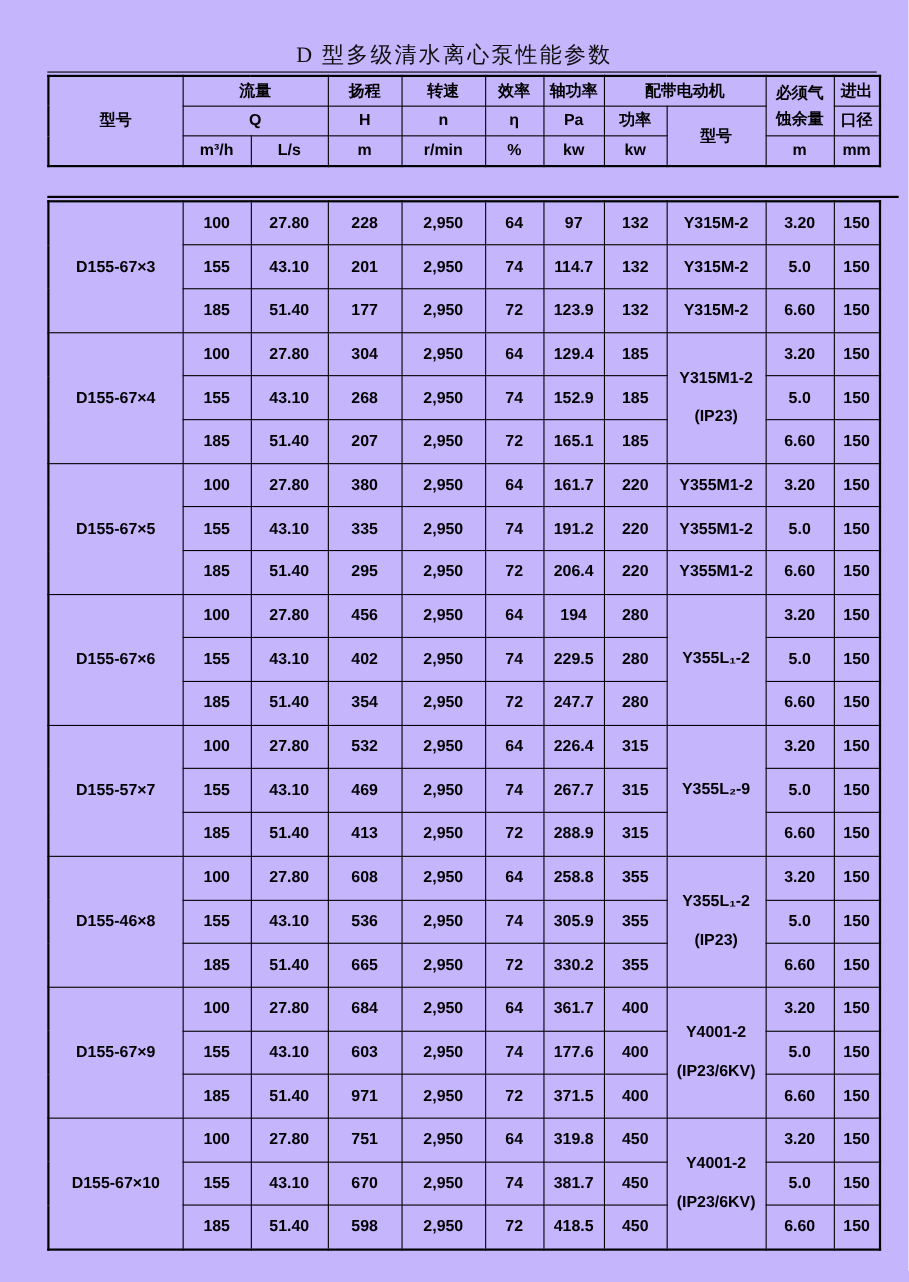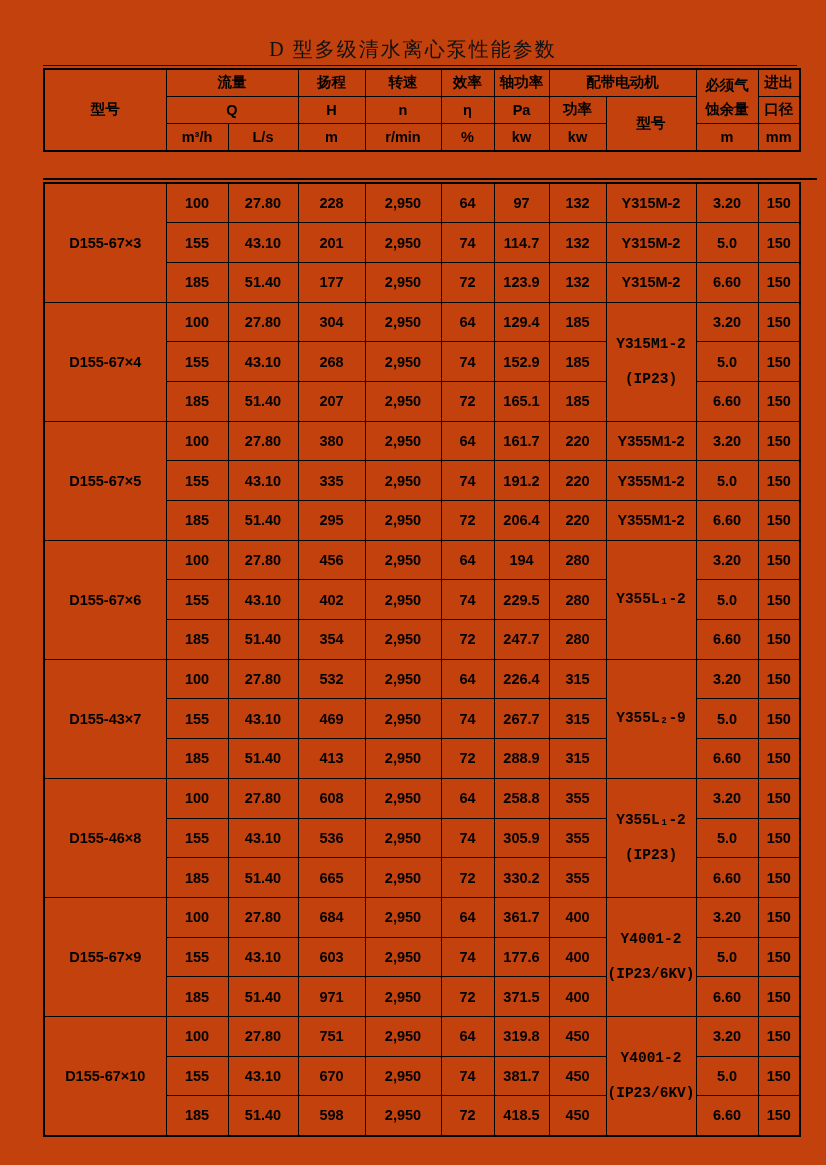--- a/index.html
+++ b/index.html
@@ -1,17 +1,17 @@
 <!DOCTYPE html>
 <html><head>
 <meta charset="utf-8">
 <style>
   html,body { margin:0; padding:0; background:#ffffff; }
   .page {
-    position:relative; width:826px; height:1165px; background:#c2410c;
+    position:relative; width:826px; height:1165px; background:#c4b5fd;
     font-family:"Liberation Sans","DejaVu Sans",sans-serif; color:#000;
     overflow:hidden;
   }
   .title {
     position:absolute; top:36px; left:0; width:826px; text-align:center;
     font-family:"Liberation Serif","DejaVu Serif",serif;
     font-size:20px; letter-spacing:2px; font-weight:normal; color:#111;
   }
   table.tbl {
     border-collapse:collapse; table-layout:fixed; width:754px;
@@ -28,21 +28,21 @@
   }
   .header-tbl tr { height:27.3px; }
   .header-tbl td { font-size:15px; }
   .header-tbl .two-line div { line-height:24px; }
   .body-wrap { position:absolute; left:43px; top:182px; }
   .body-wrap::before {
     content:""; position:absolute; left:0; top:-4px; width:774px; height:1.5px; background:#000;
   }
   .body-tbl tr { height:39.7px; }
   td.light { font-weight:normal; color:#3d3d3d; }
-  td.motor div { line-height:35px;font-family:Liberation Mono, monospace; }
+  td.motor div { line-height:35px; }
 </style>
 </head>
 <body>
 
 <div class="page">
 
   <div class="title">D 型多级清水离心泵性能参数</div>
 
   <div class="header-wrap">
     <table class="tbl header-tbl">
@@ -258,21 +258,21 @@
             <td>51.40</td>
             <td>354</td>
             <td>2,950</td>
             <td>72</td>
             <td>247.7</td>
             <td>280</td>
             <td>6.60</td>
             <td>150</td>
           </tr>
           <tr>
-            <td rowspan="3">D155-43×7</td>
+            <td rowspan="3">D155-57×7</td>
             <td>100</td>
             <td>27.80</td>
             <td>532</td>
             <td>2,950</td>
             <td>64</td>
             <td>226.4</td>
             <td>315</td>
             <td class="motor" rowspan="3">
               <div>Y355L₂-9</div>
             </td>

